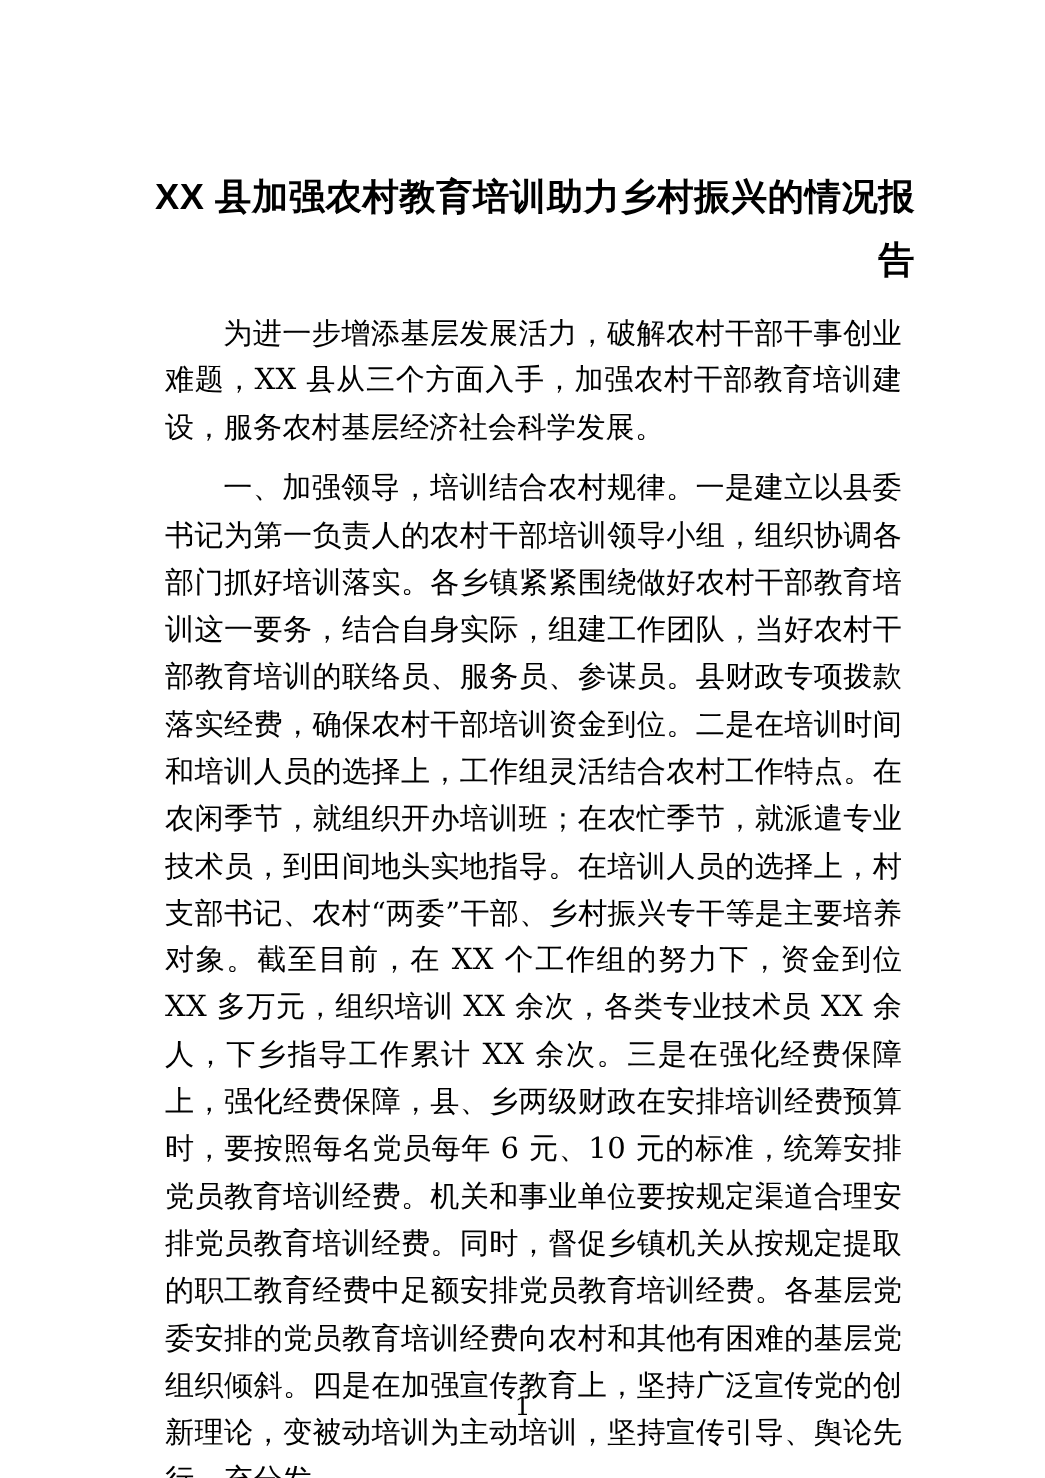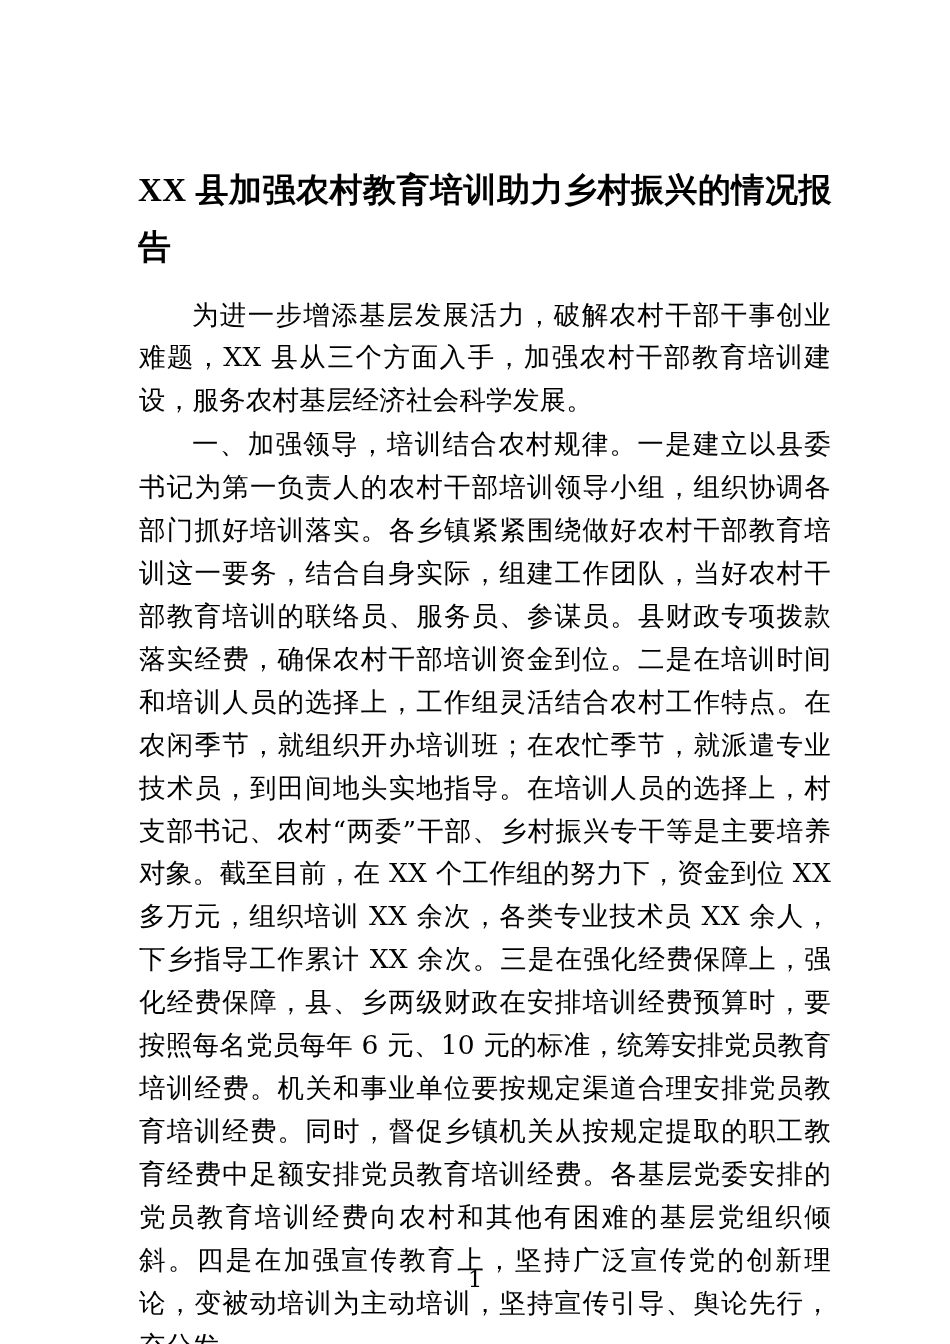--- a/index.html
+++ b/index.html
@@ -16,35 +16,35 @@
     overflow: hidden;
   }
   .page {
     width: 950px;
     height: 1344px;
     box-sizing: border-box;
     padding: 150px 118px 40px 138px;
     position: relative;
   }
   .doc-title {
-    font-family: Liberation Serif, serif;
+    font-family: Liberation Sans, sans-serif;
     font-weight: bold;
     font-size: 33px;
     line-height: 1.72;
-    text-align: left;
-    margin: 12px 0 18px 0;
+    text-align: right;
+    margin: 1px 0 18px 0;
     letter-spacing: 0.5px;
   }
   .body-text {
     font-family: "DejaVu Serif", "Liberation Serif", serif;
     font-size: 26.5px;
     line-height: 1.62;
     text-align: justify;
     text-justify: inter-ideograph;
-    margin: 1px;
+    margin: 12px;
     letter-spacing: 0.2px;
   }
   .body-text + .body-text {
     margin-top: 0;
   }
   .indent {
     text-indent: 2em;
   }
   .page-number {
     position: absolute;

